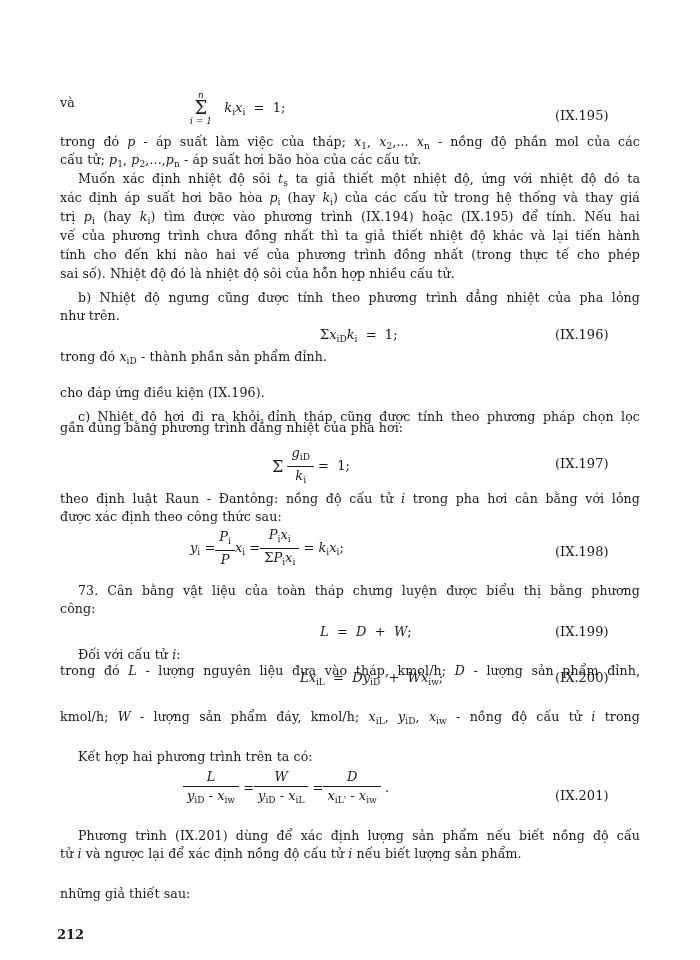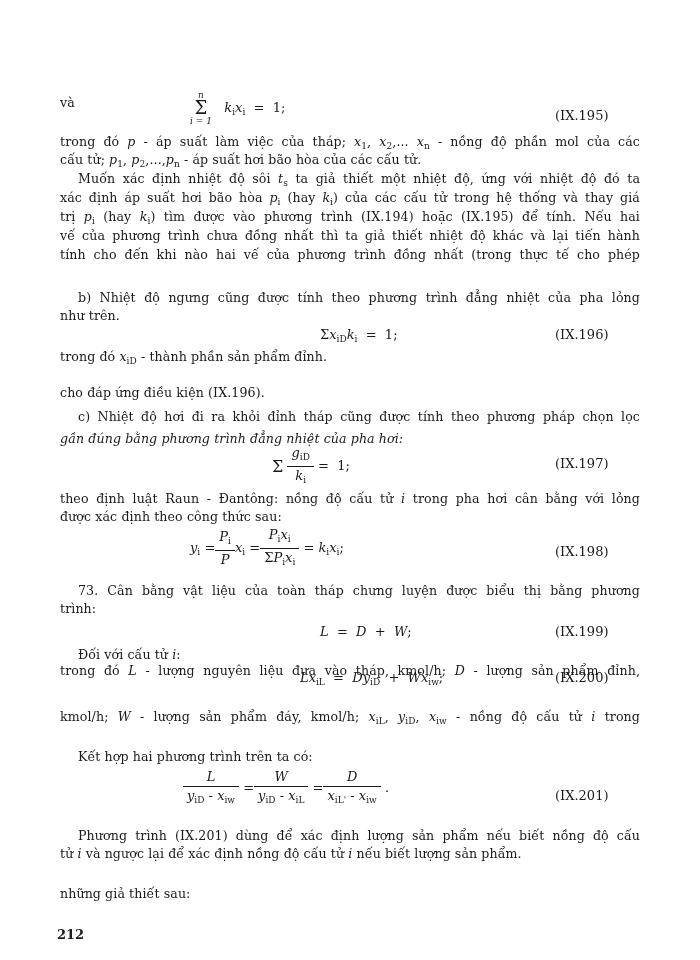--- a/index.html
+++ b/index.html
@@ -34,52 +34,53 @@
   </div>
   <div class="eqnum" style="top:76px;">(IX.195)</div>
 
   <div class="line" style="top:101px;">trong đó <i>p</i> - áp suất làm việc của tháp; <i>x</i><sub>1</sub>, <i>x</i><sub>2</sub>,... <i>x</i><sub>n</sub> - nồng độ phần mol của các</div>
   <div class="line last" style="top:119px;">cấu tử; <i>p</i><sub>1</sub>, <i>p</i><sub>2</sub>,...,<i>p</i><sub>n</sub> - áp suất hơi bão hòa của các cấu tử.</div>
   <div class="line ind" style="top:138px;">Muốn xác định nhiệt độ sôi <i>t</i><sub>s</sub> ta giả thiết một nhiệt độ, ứng với nhiệt độ đó ta</div>
   <div class="line" style="top:157px;">xác định áp suất hơi bão hòa <i>p</i><sub>i</sub> (hay <i>k</i><sub>i</sub>) của các cấu tử trong hệ thống và thay giá</div>
   <div class="line" style="top:176px;">trị <i>p</i><sub>i</sub> (hay <i>k</i><sub>i</sub>) tìm được vào phương trình (IX.194) hoặc (IX.195) để tính. Nếu hai</div>
   <div class="line" style="top:195px;">vế của phương trình chưa đồng nhất thì ta giả thiết nhiệt độ khác và lại tiến hành</div>
   <div class="line" style="top:214px;">tính cho đến khi nào hai vế của phương trình đồng nhất (trong thực tế cho phép</div>
+  <div class="line last" style="top:233px;">sai số). Nhiệt độ đó là nhiệt độ sôi của hỗn hợp nhiều cấu tử.</div>
 
   <div class="line ind" style="top:257px;">b) Nhiệt độ ngưng cũng được tính theo phương trình đẳng nhiệt của pha lỏng</div>
   <div class="line last" style="top:275px;">như trên.</div>
 
   <div class="eq" style="left:320px; top:295px;">Σ<i>x</i><sub>iD</sub><i>k</i><sub>i</sub>&nbsp; = &nbsp;1;</div>
   <div class="eqnum" style="top:295px;">(IX.196)</div>
 
   <div class="line last" style="top:316px;">trong đó <i>x</i><sub>iD</sub> - thành phần sản phẩm đỉnh.</div>
   <div class="line last" style="top:352px;">cho đáp ứng điều kiện (IX.196).</div>
 
   <div class="line ind" style="top:376px;">c) Nhiệt độ hơi đi ra khỏi đỉnh tháp cũng được tính theo phương pháp chọn lọc</div>
-  <div class="line last" style="top:398px;font-style:italic;">gần đúng bằng phương trình đẳng nhiệt của pha hơi:</div>
+  <div class="line last" style="top:387px;">gần đúng bằng phương trình đẳng nhiệt của pha hơi:</div>
 
   <div class="eq" style="left:272px; top:412px;">
     <span style="font-size:16px; vertical-align:middle;">Σ</span>
     <span class="frac"><span class="num"><i>g</i><sub>iD</sub></span><span class="den"><i>k</i><sub>i</sub></span></span>
     = &nbsp;1;
   </div>
   <div class="eqnum" style="top:424px;">(IX.197)</div>
 
   <div class="line" style="top:458px;">theo định luật Raun - Đantông: nồng độ cấu tử <i>i</i> trong pha hơi cân bằng với lỏng</div>
   <div class="line last" style="top:476px;">được xác định theo công thức sau:</div>
 
   <div class="eq" style="left:190px; top:494px;">
     <i>y</i><sub>i</sub> =<span class="frac"><span class="num"><i>P</i><sub>i</sub></span><span class="den"><i>P</i></span></span><i>x</i><sub>i</sub>
     =<span class="frac"><span class="num"><i>P</i><sub>i</sub><i>x</i><sub>i</sub></span><span class="den">Σ<i>P</i><sub>i</sub><i>x</i><sub>i</sub></span></span>
     = <i>k</i><sub>i</sub><i>x</i><sub>i</sub>;
   </div>
   <div class="eqnum" style="top:512px;">(IX.198)</div>
 
   <div class="line ind" style="top:550px;">73. Cân bằng vật liệu của toàn tháp chưng luyện được biểu thị bằng phương</div>
-  <div class="line last" style="top:568px;">trình:</div>
+  <div class="line last" style="top:568px;">công:</div>
 
   <div class="eq" style="left:320px; top:592px;"><i>L</i> &nbsp;= &nbsp;<i>D</i> &nbsp;+ &nbsp;<i>W</i>;</div>
   <div class="eqnum" style="top:592px;">(IX.199)</div>
 
   <div class="line last ind" style="top:614px;">Đối với cấu tử <i>i</i>:</div>
 
   <div class="eq" style="left:300px; top:638px;"><i>Lx</i><sub>iL</sub> &nbsp;= &nbsp;<i>Dy</i><sub>iD</sub> &nbsp;+ &nbsp;<i>Wx</i><sub>iw</sub>;</div>
   <div class="eqnum" style="top:638px;">(IX.200)</div>
 
   <div class="line" style="top:630px;">trong đó <i>L</i> - lượng nguyên liệu đưa vào tháp, kmol/h; <i>D</i> - lượng sản phẩm đỉnh,</div>

